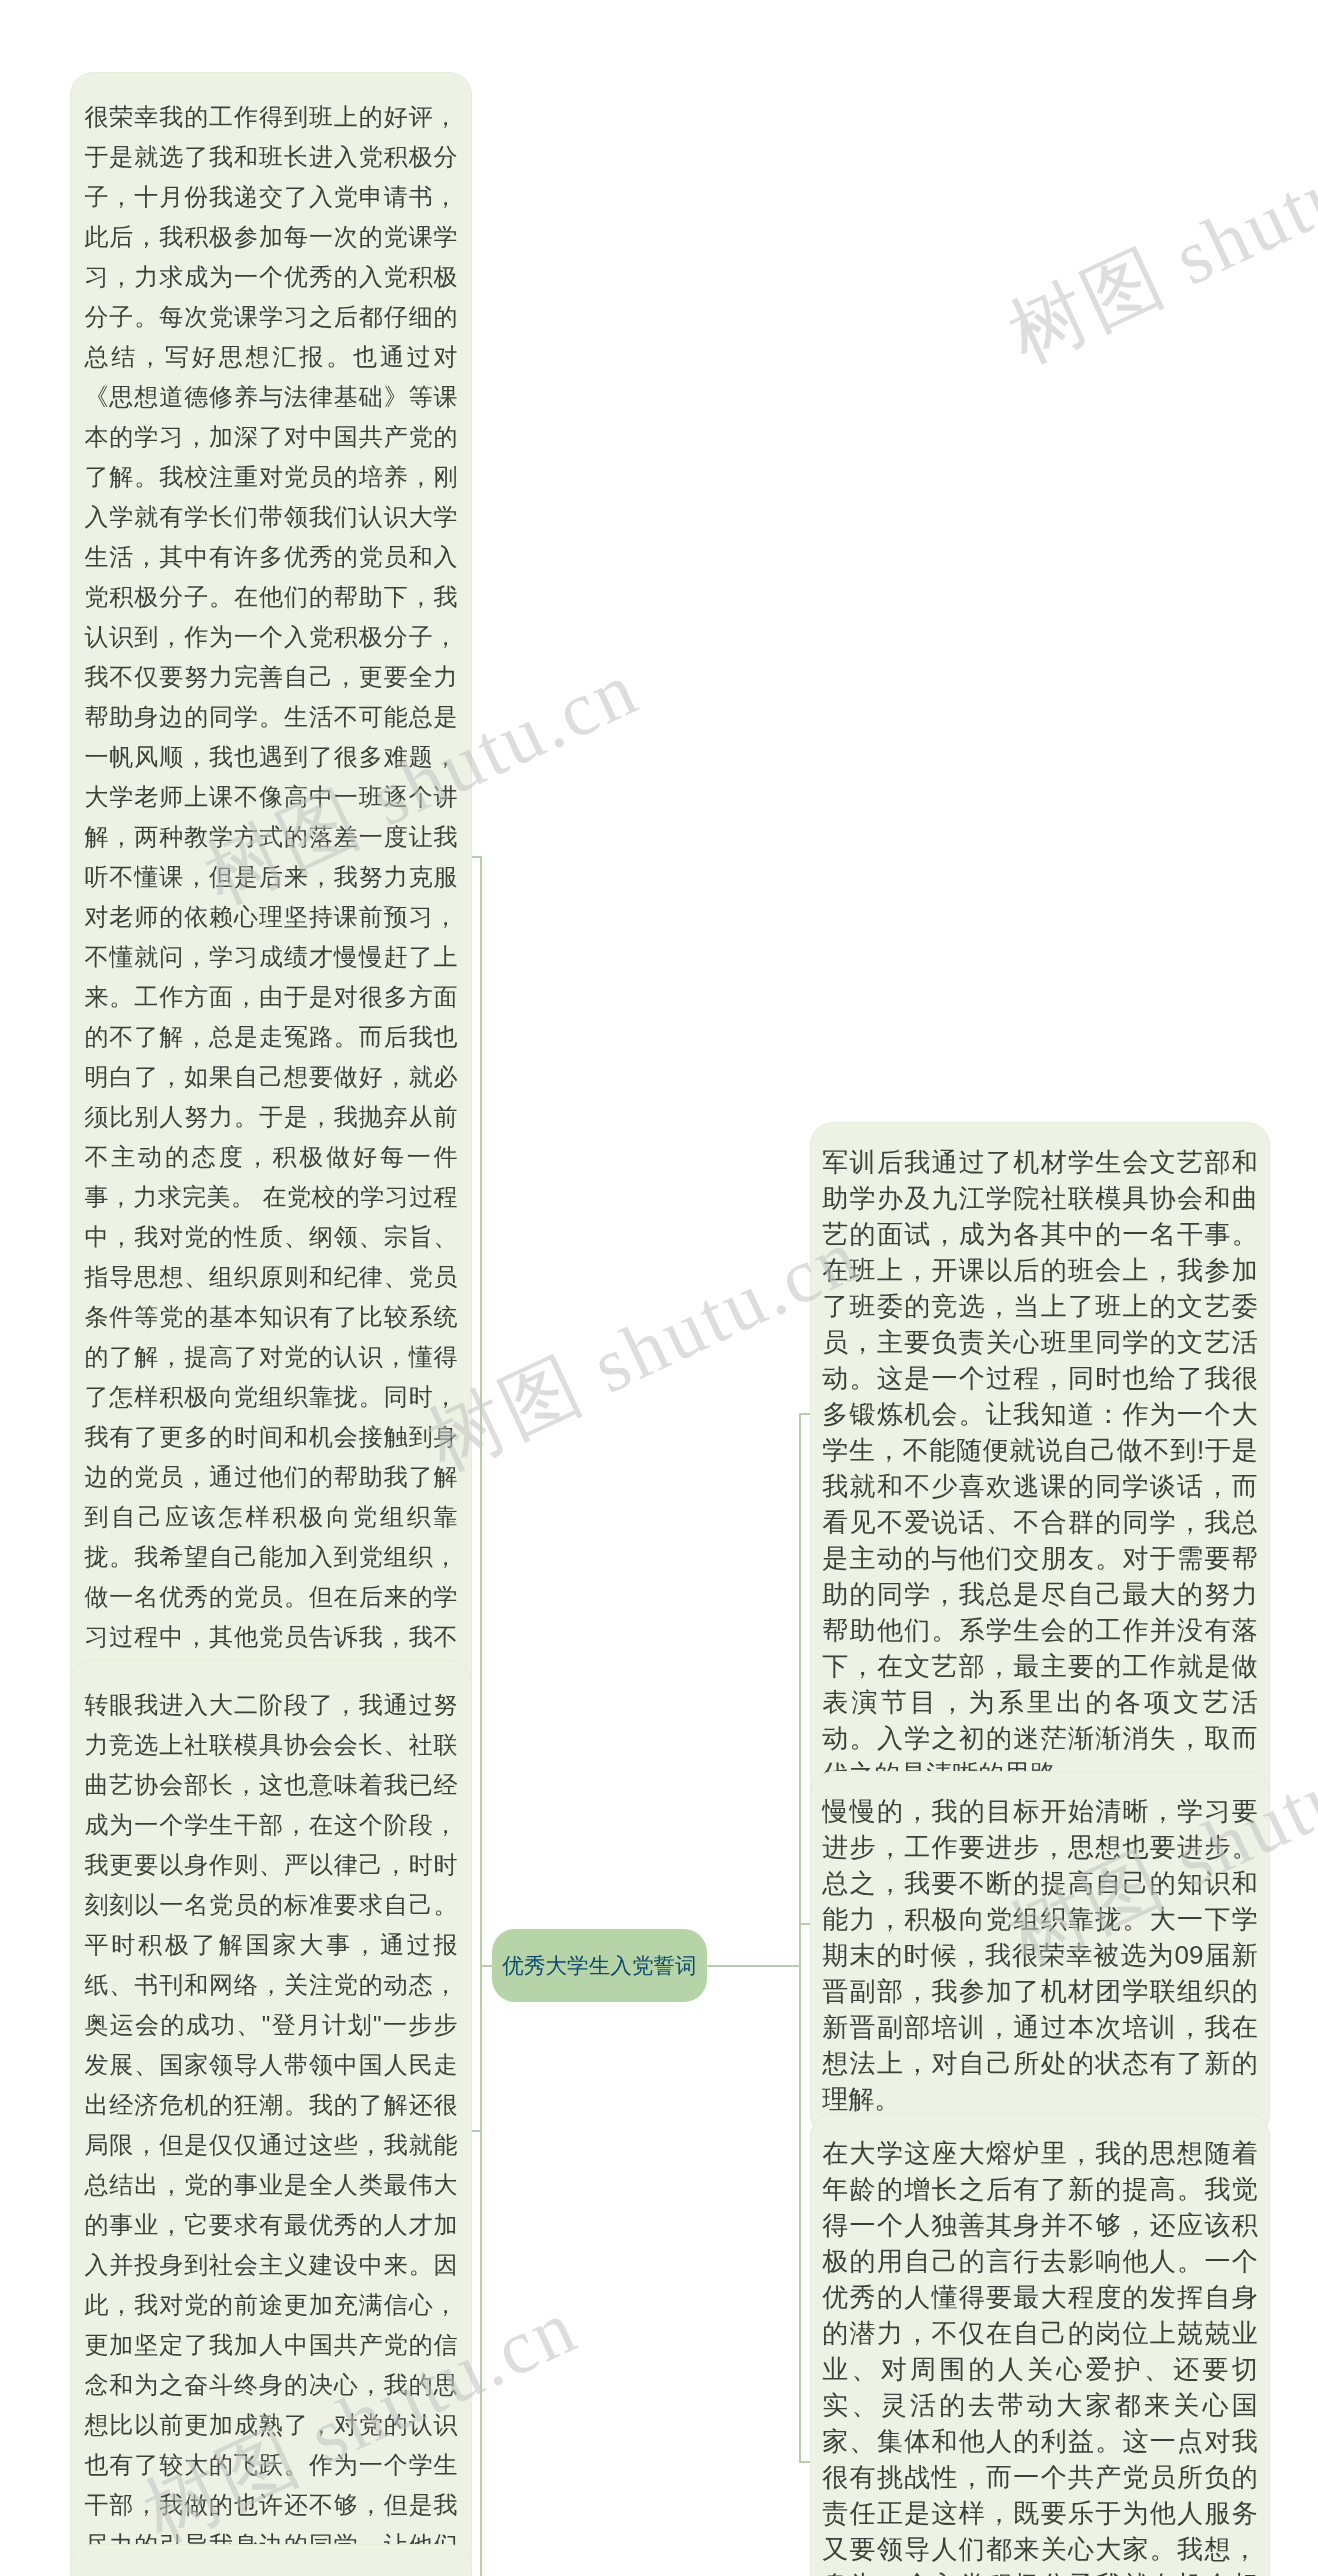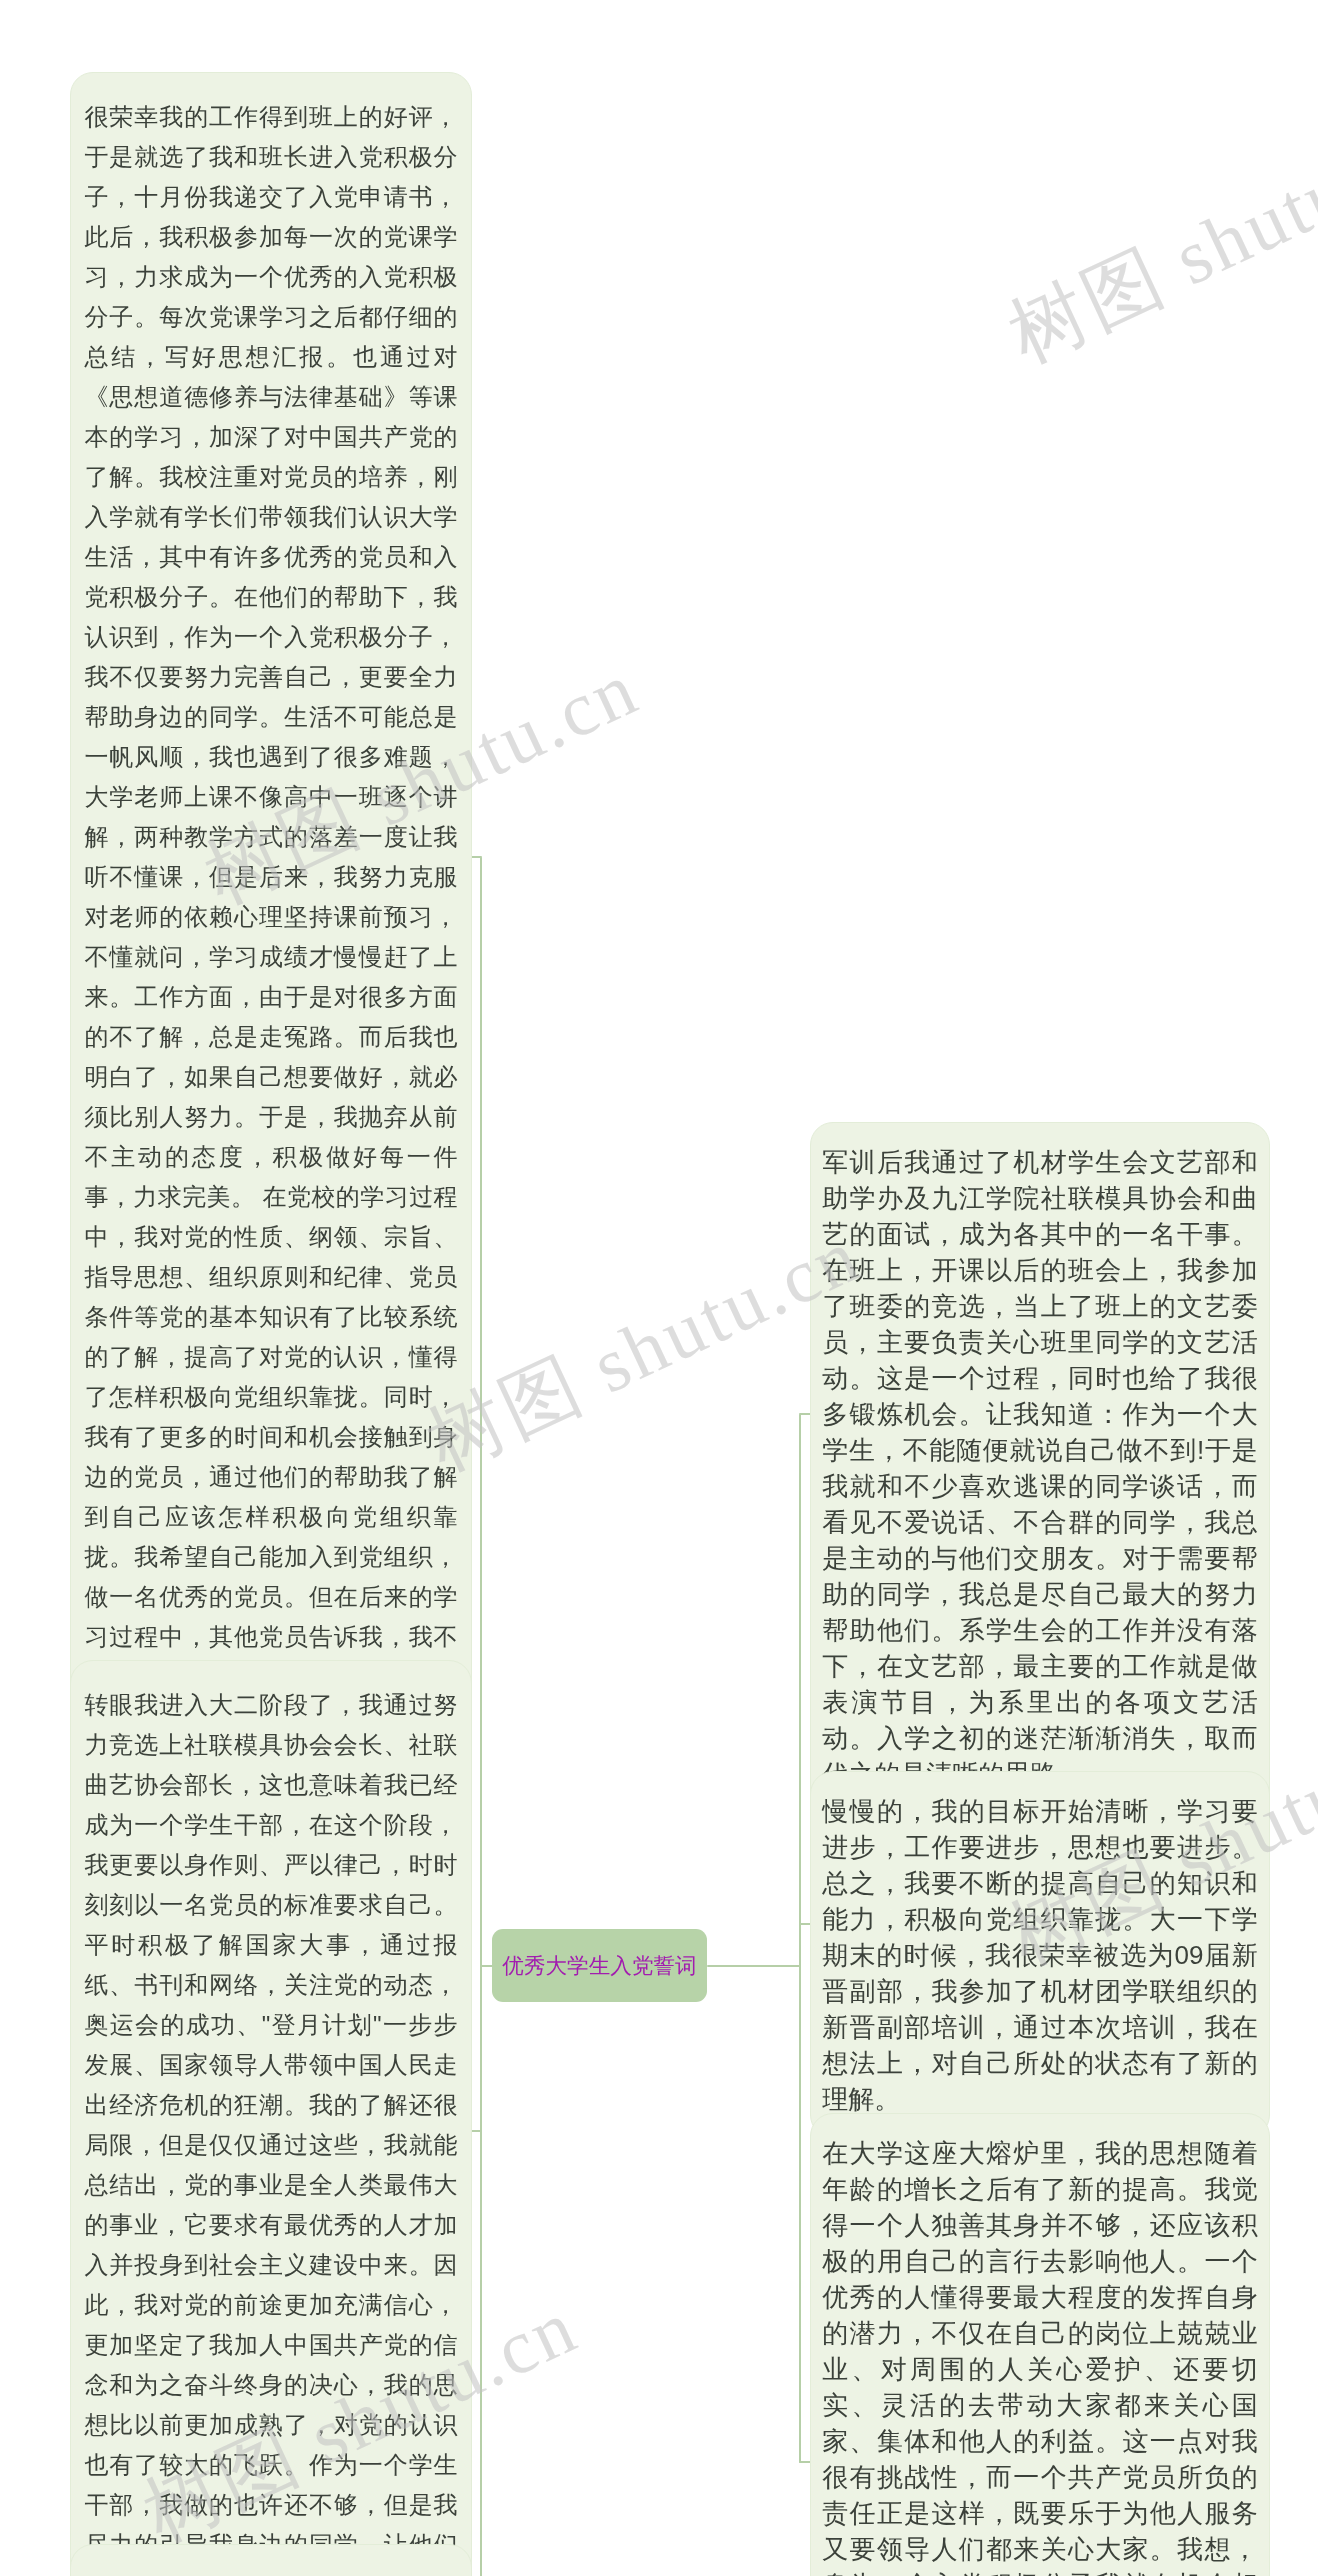--- a/index.html
+++ b/index.html
@@ -29,22 +29,22 @@
   .branch-right{
     left:810px;width:460px;
     padding:20.6px 11.3px;
     font-size:26px;line-height:36px;
   }
   #central-topic{
     position:absolute;
     left:492px;top:1929px;
     width:215px;height:73px;
     background:#b7d3a8;
-    border-radius:11px;
-    color:#a21caf;
+    border-radius:23px;
+    color:#0c4a6e;
     font-size:21.6px;
     line-height:73px;
     text-align:center;
     white-space:nowrap;
     z-index:2;
   }
   .connector{
     position:absolute;
     background:#b6cfa8;
     z-index:0;

